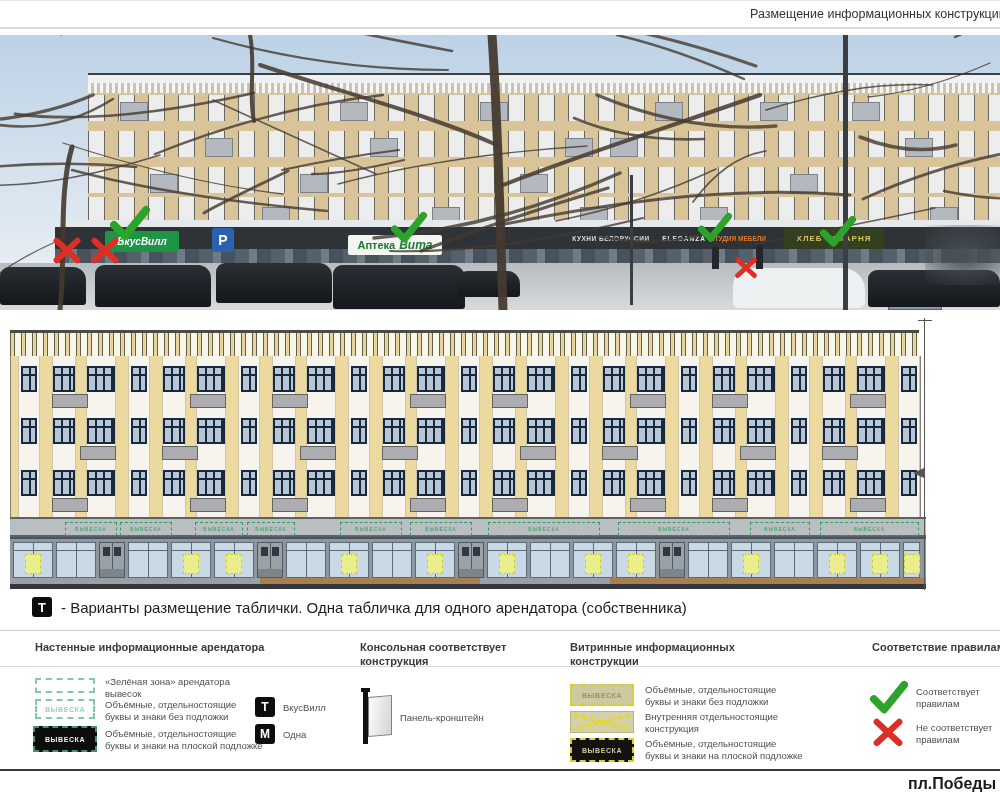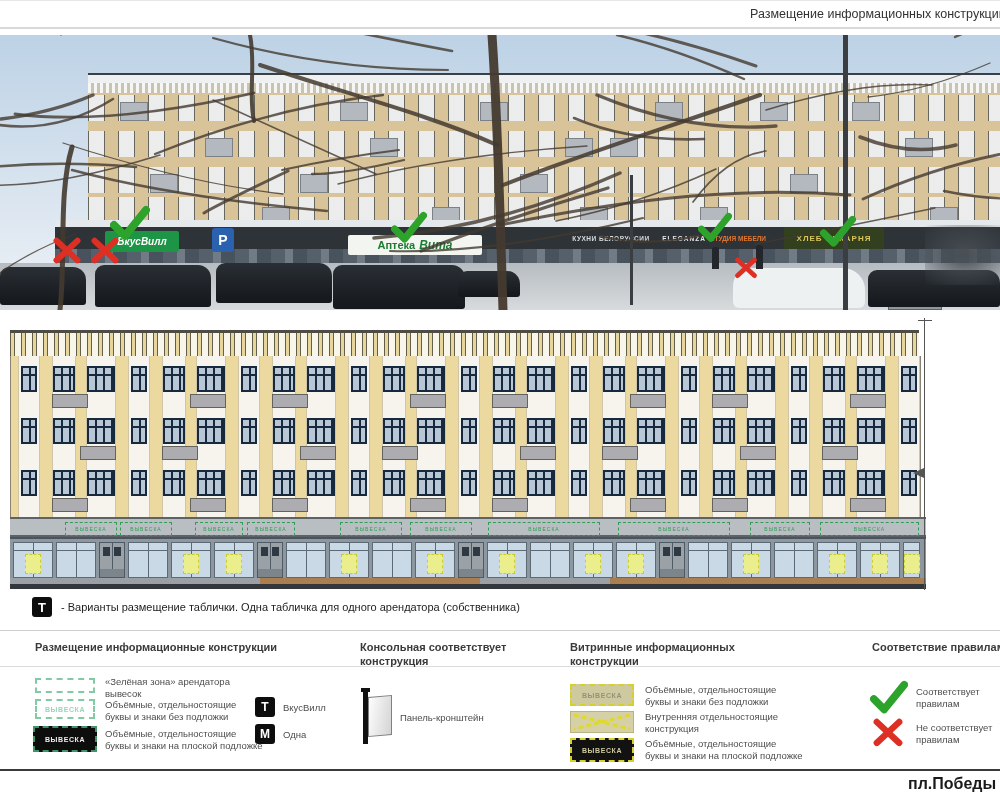--- a/index.html
+++ b/index.html
@@ -45,21 +45,21 @@
   .zone{position:absolute;border:1px dashed #2f9e55;color:#2f9e55;font-size:5px;letter-spacing:1px;
         display:flex;align-items:center;justify-content:center;overflow:hidden;}
   .dimline{left:914px;top:0;width:1px;height:272px;background:#555;}
   .dimtick{left:908px;top:2px;width:14px;height:1px;background:#555;}
   .dimarrow{left:903px;top:150px;width:0;height:0;border-top:5px solid transparent;border-bottom:5px solid transparent;border-right:11px solid #555;}
 
   
   #note{left:32px;top:597px;display:flex;align-items:center;gap:9px;}
   .tbadge{width:20px;height:20px;background:#0d0d0d;color:#fff;border-radius:3px;
           display:flex;align-items:center;justify-content:center;font-weight:bold;font-size:13px;}
-  #note-text{font-size:11px;color:#1d1d1d;}
+  #note-text{font-size:15px;color:#1d1d1d;}
 
   .mid-rule{left:0;top:630px;width:1000px;height:1px;background:#cfcfcf;}
   .hdr-rule{left:0;top:666px;width:1000px;height:1px;background:#dcdcdc;}
   .footer-rule{left:0;top:769px;width:1000px;height:2px;background:#3a3a3a;}
   #footer-text{left:908px;top:775px;font-size:16px;font-weight:600;color:#1a1a1a;white-space:nowrap;}
 
   
   .lg-hdr{font-size:11px;font-weight:bold;color:#3a3a3a;line-height:1.3;}
   .lg-lbl{font-size:9.5px;color:#4d4d4d;line-height:1.3;}
   .sw{position:absolute;display:flex;align-items:center;justify-content:center;
@@ -118,21 +118,21 @@
   <div class="abs ph-cornice"></div>
   <div class="abs ph-band"></div>
   <div class="abs ph-glaz"></div>
 
   <div class="sign" style="left: 105px; top: 196px; width: 74px; height: 21px; border-radius: 2px; font-size: 10px; font-style: italic; background: rgb(30, 148, 71); color: rgb(255, 255, 255);" id="sg-vkusvill">
       <span>ВкусВилл</span>
     </div>
   <div class="sign" style="left: 212px; top: 193px; width: 22px; height: 24px; border-radius: 3px; font-size: 14px; background: rgb(42, 98, 176); color: rgb(255, 255, 255);" id="sg-parking">
       <span>Р</span>
     </div>
-  <div class="sign" style="left: 348px; top: 200px; width: 134px; height: 20px; border-radius: 2px; font-size: 11px; gap: 4px; background: rgb(242, 245, 240); color: rgb(29, 122, 52); text-align: center;" id="sg-apteka">
+  <div class="sign" style="left: 348px; top: 200px; width: 94px; height: 20px; border-radius: 2px; font-size: 11px; gap: 4px; background: rgb(242, 245, 240); color: rgb(29, 122, 52); text-align: center;" id="sg-apteka">
        <span>Аптека</span>
       <i style="font-size:12px">Вита</i>
     </div>
   <div class="sign" style="left: 563px; top: 197px; width: 96px; height: 12px; font-size: 6.5px; letter-spacing: 0.5px; color: rgb(216, 220, 223);" id="sg-kuhni">
       <span>КУХНИ БЕЛОРУССИИ</span>
     </div>
   <div class="sign" style="left: 662px; top: 197px; width: 44px; height: 12px; font-size: 6.5px; letter-spacing: 1px; color: rgb(232, 232, 234);" id="sg-eleganza">
       <span>ELEGANZA</span>
     </div>
   <div class="sign" style="left: 710px; top: 197px; width: 56px; height: 12px; font-size: 6.5px; color: rgb(224, 118, 46);" id="sg-mebel">
@@ -638,21 +638,21 @@
 </div>
 
 <div class="abs" id="note">
   <span class="tbadge">Т</span>
   <span id="note-text">- Варианты размещение таблички. Одна табличка для одного арендатора (собственника)</span>
 </div>
 
 <div class="abs mid-rule"></div>
 <div class="abs hdr-rule"></div>
 
-<div class="abs lg-hdr" style="left:35px;top:640px;width:300px">Размещение информационные конструкции</div>
+<div class="abs lg-hdr" style="left:35px;top:640px;width:300px">Настенные информационные арендатора</div>
 <div class="abs sw sw-green" style="left:35px;top:678px;width:60px;height:15px"></div>
 <div class="abs lg-lbl" style="left:105px;top:676px;width:160px">«Зелёная зона» арендатора вывесок</div>
 <div class="abs sw sw-green" style="left:35px;top:699px;width:60px;height:20px">ВЫВЕСКА</div>
 <div class="abs lg-lbl" style="left:105px;top:699px;width:160px">Объёмные, отдельностоящие буквы и знаки без подложки</div>
 <div class="abs sw sw-greenblack" style="left:33px;top:726px;width:64px;height:26px">ВЫВЕСКА</div>
 <div class="abs lg-lbl" style="left:105px;top:728px;width:160px">Объёмные, отдельностоящие буквы и знаки на плоской подложке</div>
 
 <div class="mbadge" style="left:255px;top:697px">Т</div>
 <div class="abs lg-lbl" style="left:283px;top:702px">ВкусВилл</div>
 <div class="mbadge" style="left:255px;top:724px">М</div>

